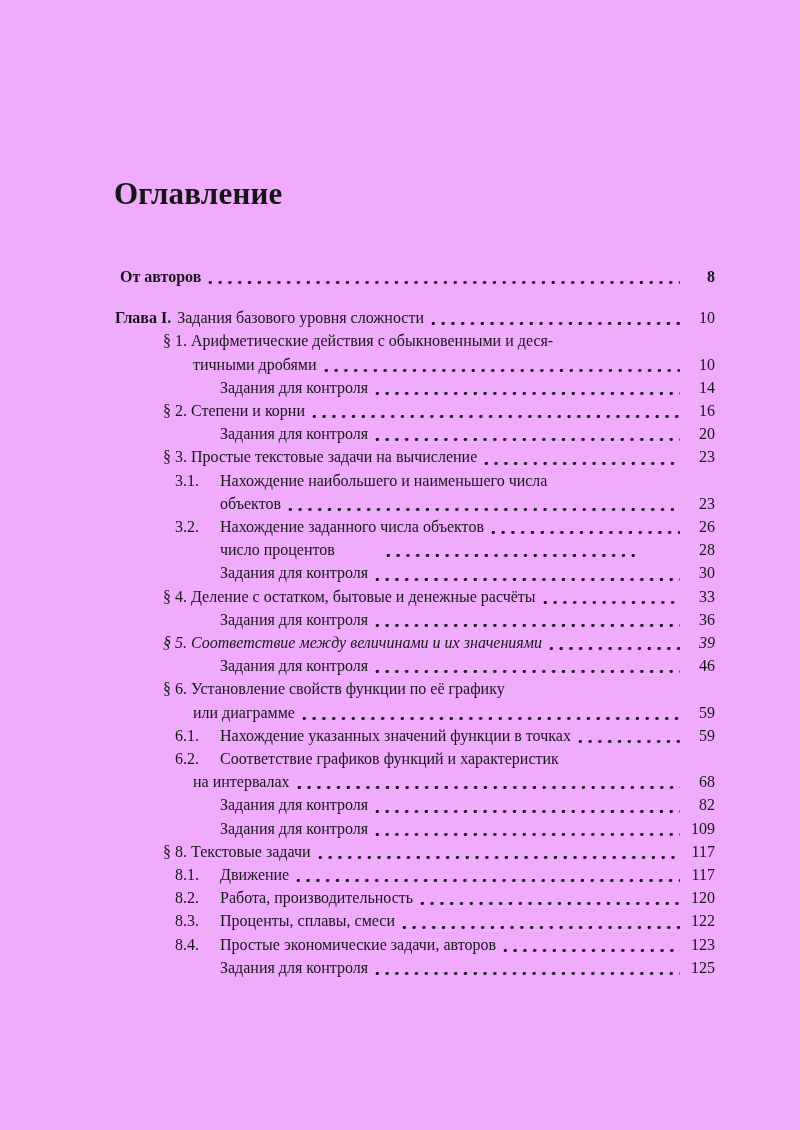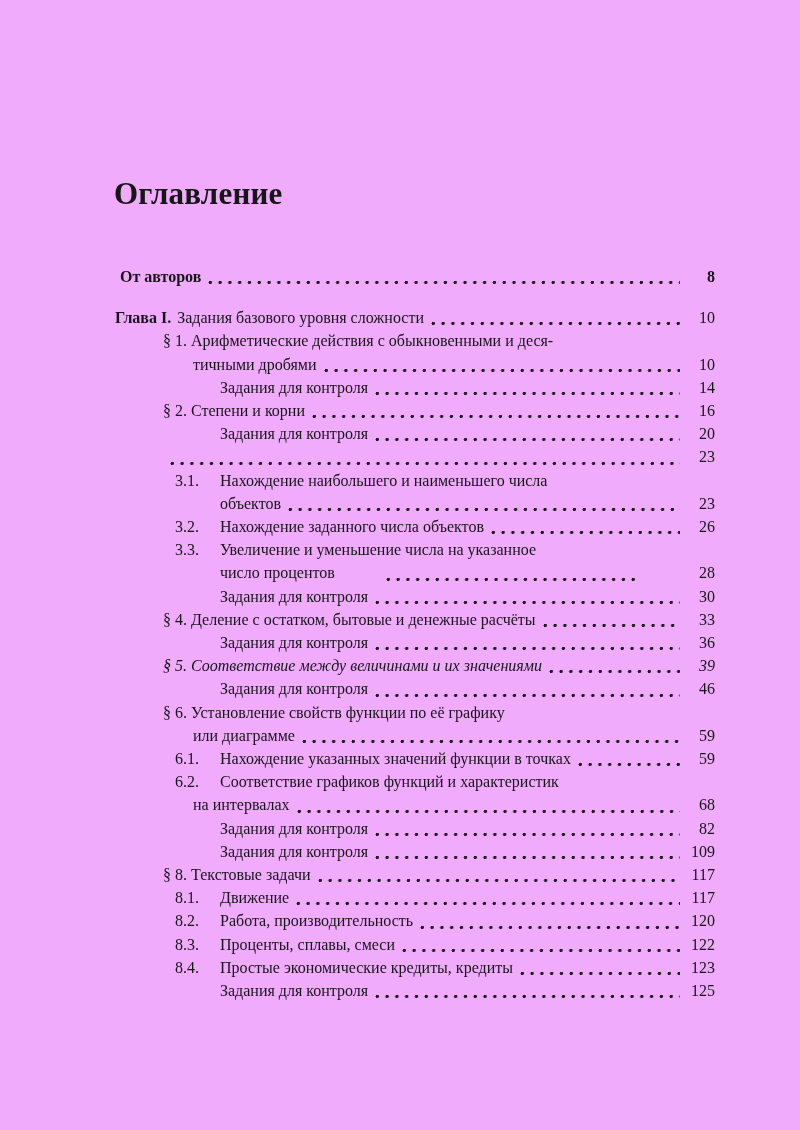--- a/index.html
+++ b/index.html
@@ -69,41 +69,38 @@
         <span class="txt">§ 2. Степени и корни</span>
         <span class="leader"></span>
         <span class="pg">16</span>
       </div>
       <div class="row" style="padding-left: 105px;">
         <span class="txt">Задания для контроля</span>
         <span class="leader"></span>
         <span class="pg">20</span>
       </div>
       <div class="row" style="padding-left: 48px;">
+        <span class="txt">§ 3. Простые текстовые задачи на вычисление</span>
         <span class="leader"></span>
         <span class="pg">23</span>
       </div>
       <div class="row" style="padding-left: 60px;">
         <span class="num">3.1.</span>
         <span class="txt">Нахождение наибольшего и наименьшего числа</span>
       </div>
       <div class="row" style="padding-left: 105px;">
         <span class="txt">объектов</span>
         <span class="leader"></span>
         <span class="pg">23</span>
       </div>
       <div class="row" style="padding-left: 60px;">
         <span class="num">3.2.</span>
         <span class="txt">Нахождение заданного числа объектов</span>
         <span class="leader"></span>
         <span class="pg">26</span>
-      </div>
-      <div class="row" style="padding-left: 60px;">
-        <span class="num">3.3.</span>
-        <span class="txt">Увеличение и уменьшение числа на указанное</span>
       </div>
       <div class="row" style="padding-left: 105px; gap: 44px;">
         <span class="txt">число процентов</span>
         <span class="leader"></span>
         <span class="pg">28</span>
       </div>
       <div class="row" style="padding-left: 105px;">
         <span class="txt">Задания для контроля</span>
         <span class="leader"></span>
         <span class="pg">30</span>
@@ -179,21 +176,21 @@
         <span class="pg">120</span>
       </div>
       <div class="row" style="padding-left: 60px;">
         <span class="num">8.3.</span>
         <span class="txt">Проценты, сплавы, смеси</span>
         <span class="leader"></span>
         <span class="pg">122</span>
       </div>
       <div class="row" style="padding-left: 60px;">
         <span class="num">8.4.</span>
-        <span class="txt">Простые экономические кредиты, кредиты</span>
+        <span class="txt">Простые экономические задачи, авторов</span>
         <span class="leader"></span>
         <span class="pg">123</span>
       </div>
       <div class="row" style="padding-left: 105px;">
         <span class="txt">Задания для контроля</span>
         <span class="leader"></span>
         <span class="pg">125</span>
       </div>
     </div>
 </div>

